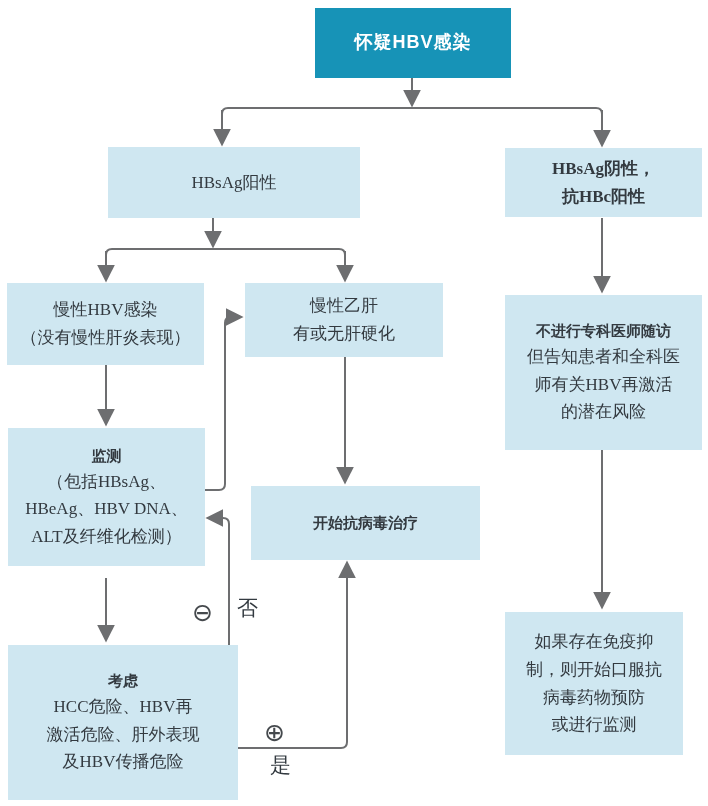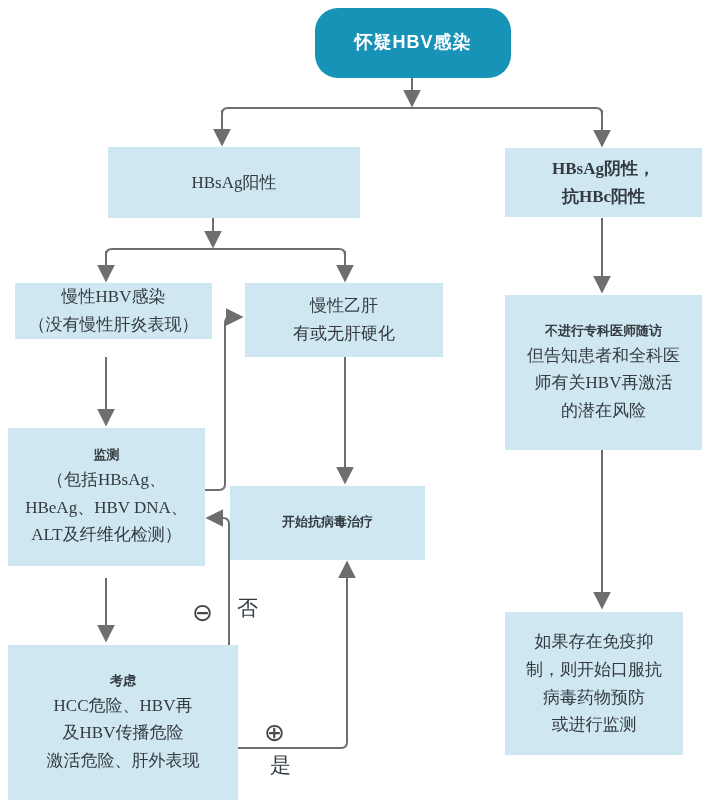--- a/index.html
+++ b/index.html
@@ -7,25 +7,25 @@
     position:relative;width:708px;height:806px;background:#ffffff;
     font-family:"Liberation Serif","DejaVu Serif",serif;overflow:hidden;
   }
   .node{
     position:absolute;display:flex;flex-direction:column;justify-content:center;
     align-items:center;text-align:center;
     background:var(--node-fill,#cfe7f1);
     color:var(--text-color,#333a40);
     font-size:17px;line-height:1.62;
   }
-  .node.accent{background:var(--accent-teal,#1793b7);border-radius:23px;}
+  .node.accent{background:var(--accent-teal,#1793b7);}
   .line{white-space:nowrap;}
   .title{
-    font-family:Liberation Mono, monospace;
-    font-weight:bold;font-size:13px;line-height:1.62;white-space:nowrap;
+    font-family:Liberation Serif, serif;
+    font-weight:bold;font-size:15px;line-height:1.62;white-space:nowrap;
   }
   .accent-title{
     font-family:"Liberation Sans","DejaVu Sans",sans-serif;
     font-weight:bold;font-size:18px;color:#ffffff;letter-spacing:1px;white-space:nowrap;
   }
   .bold-serif{font-weight:bold;}
   #connectors{position:absolute;left:0;top:0;width:708px;height:806px;}
   .sym{
     position:absolute;font-family:"DejaVu Sans",sans-serif;font-size:25px;
     line-height:1;color:#45494d;
@@ -72,21 +72,21 @@
 
   <div class="node" style="left:108px;top:147px;width:252px;height:71px">
     <div class="line">HBsAg阳性</div>
   </div>
 
   <div class="node" style="left:505px;top:148px;width:197px;height:69px">
     <div class="line bold-serif">HBsAg阴性，</div>
     <div class="line bold-serif">抗HBc阳性</div>
   </div>
 
-  <div class="node" style="left:15px;top:283px;width:197px;height:56px">
+  <div class="node" style="left:7px;top:283px;width:197px;height:82px">
     <div class="line">慢性HBV感染</div>
     <div class="line">（没有慢性肝炎表现）</div>
   </div>
 
   <div class="node" style="left:245px;top:283px;width:198px;height:74px">
     <div class="line">慢性乙肝</div>
     <div class="line">有或无肝硬化</div>
   </div>
 
   <div class="node" style="left:505px;top:295px;width:197px;height:155px">
@@ -96,29 +96,29 @@
     <div class="line">的潜在风险</div>
   </div>
 
   <div class="node" style="left:8px;top:428px;width:197px;height:138px">
     <div class="title">监测</div>
     <div class="line">（包括HBsAg、</div>
     <div class="line">HBeAg、HBV DNA、</div>
     <div class="line">ALT及纤维化检测）</div>
   </div>
 
-  <div class="node" style="left:230px;top:486px;width:195px;height:74px">
+  <div class="node" style="left:251px;top:486px;width:229px;height:74px">
     <div class="title">开始抗病毒治疗</div>
   </div>
 
   <div class="node" style="left:8px;top:645px;width:230px;height:155px">
     <div class="title">考虑</div>
     <div class="line">HCC危险、HBV再</div>
+    <div class="line">激活危险、肝外表现</div>
     <div class="line">及HBV传播危险</div>
-    <div class="line">激活危险、肝外表现</div>
   </div>
 
   <div class="node" style="left:505px;top:612px;width:178px;height:143px">
     <div class="line">如果存在免疫抑</div>
     <div class="line">制，则开始口服抗</div>
     <div class="line">病毒药物预防</div>
     <div class="line">或进行监测</div>
   </div>
 
   <div class="sym" style="left:192px;top:600px">⊖</div>

